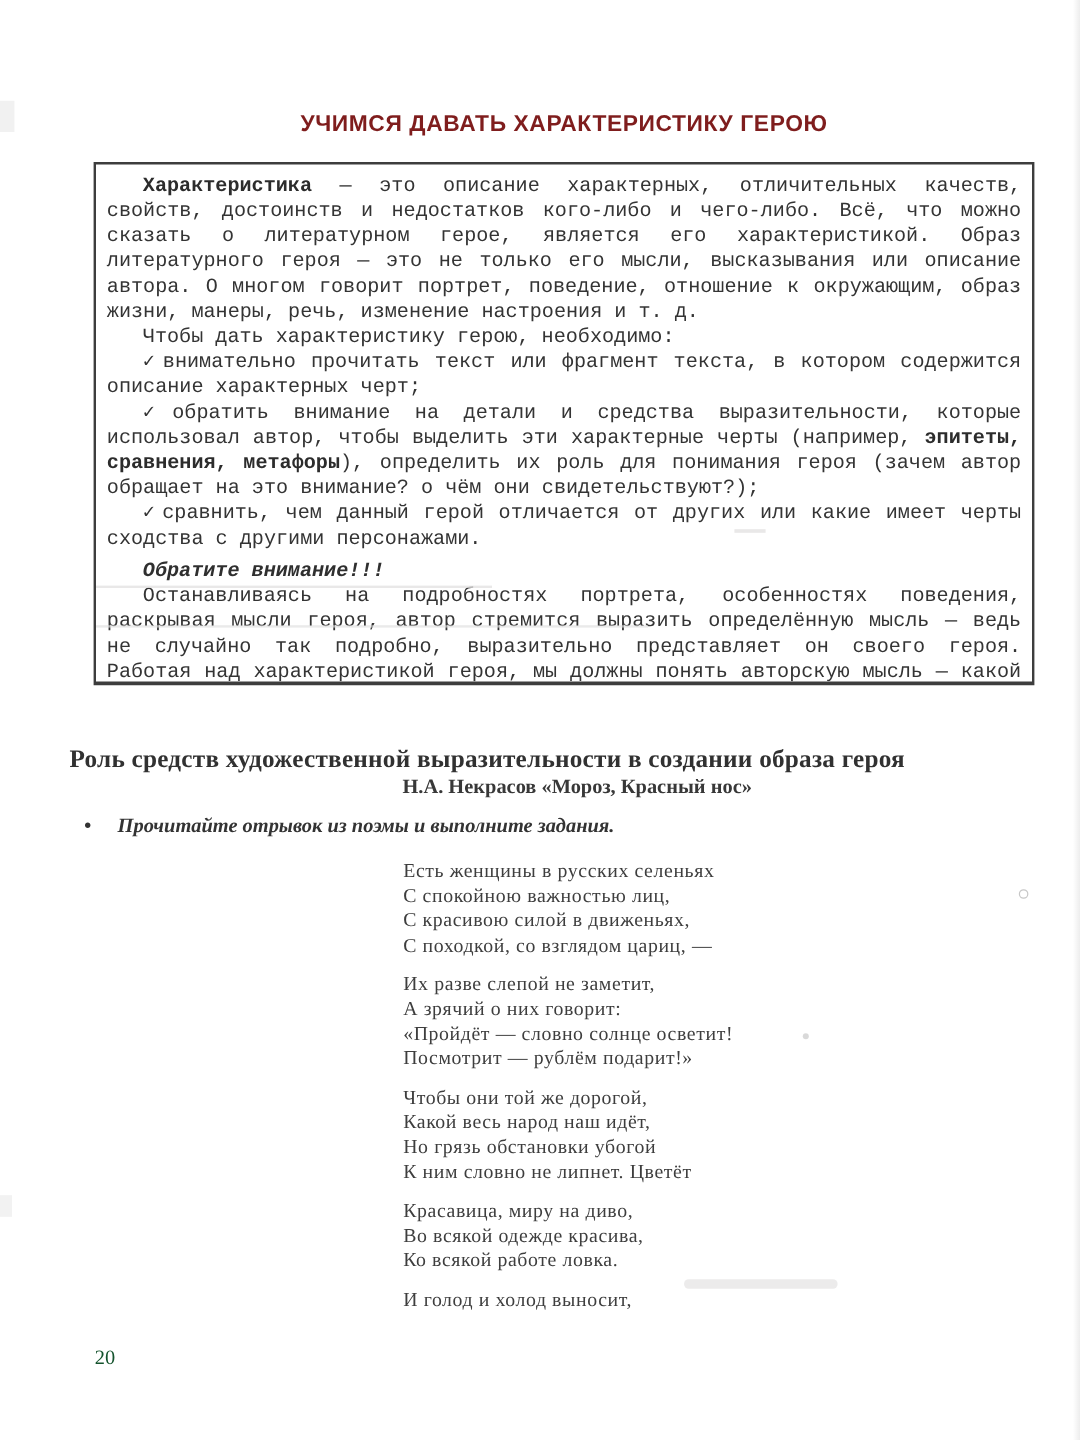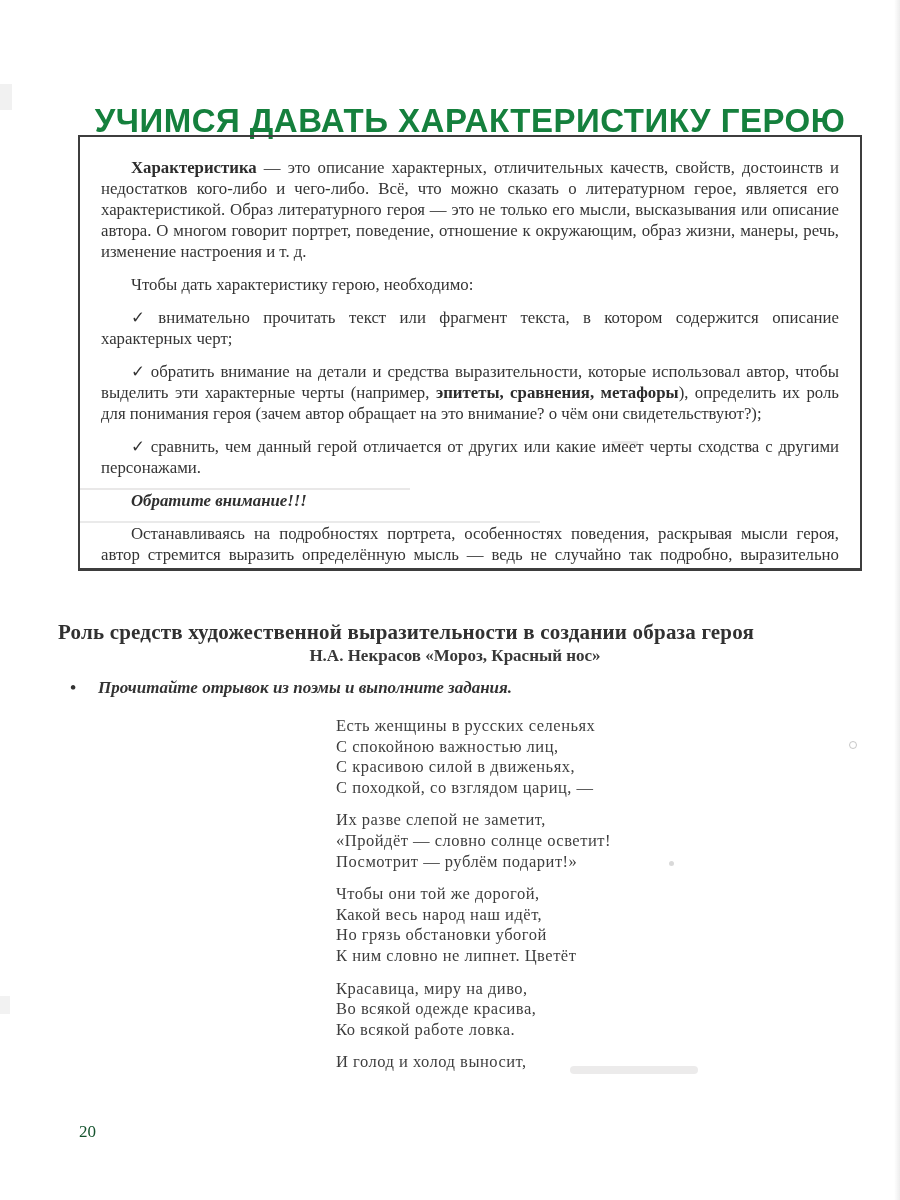--- a/index.html
+++ b/index.html
@@ -9,45 +9,45 @@
     background:#ffffff;
     font-family:"Liberation Serif", serif;
     color:#333333;
     overflow:hidden;
   }
   
   .doc-title{
     position:absolute;left:78px;top:80px;width:784px;
     text-align:center;
     font-family:"Liberation Sans", sans-serif;
-    font-weight:bold;font-size:33px;letter-spacing:0.5px;
-    color:#15803d;
+    font-weight:bold;font-size:19px;letter-spacing:0.5px;
+    color:#7f1d1d;
   }
   
   .info-box{
     position:absolute;left:78px;top:135px;width:784px;height:436px;
     box-sizing:border-box;
     border:2px solid #3d3d3d;border-bottom-width:3px;
     padding:8px 9px 4px 9px;
     font-size:16.8px;line-height:21px;
     text-align:justify;color:#343434;
     overflow:hidden;
   }
-  .info-box p{margin:12px;text-indent:30px;}
+  .info-box p{margin:0;text-indent:30px;font-family:Liberation Mono, monospace;}
   .note-heading{margin-top:6px !important;font-style:italic;font-weight:bold;color:#2f2f2f;}
   .b{font-weight:bold;color:#2c2c2c;}
   .check{padding-right:4px;}
   
   .section-heading{
     position:absolute;left:58px;top:603px;width:804px;
     font-weight:bold;font-size:21px;
     color:#313131;letter-spacing:0.2px;
   }
   .poem-subtitle{
-    position:absolute;left:63px;top:646px;width:784px;
+    position:absolute;left:89px;top:646px;width:784px;
     text-align:center;font-weight:bold;font-size:17px;color:#383838;
   }
   .task-row{
     position:absolute;left:70px;top:678px;width:760px;
     font-weight:bold;font-size:17px;color:#333;font-style:italic;
   }
   .task-bullet{display:inline-block;width:28px;font-size:17px;}
   
   .poem{
     position:absolute;left:336px;top:704px;
@@ -109,20 +109,21 @@
 
   <div class="poem">
     <div class="stanza">
       <span class="poem-line">Есть женщины в русских селеньях</span>
       <span class="poem-line">С спокойною важностью лиц,</span>
       <span class="poem-line">С красивою силой в движеньях,</span>
       <span class="poem-line">С походкой, со взглядом цариц, —</span>
     </div>
     <div class="stanza">
       <span class="poem-line">Их разве слепой не заметит,</span>
+      <span class="poem-line">А зрячий о них говорит:</span>
       <span class="poem-line">«Пройдёт — словно солнце осветит!</span>
       <span class="poem-line">Посмотрит — рублём подарит!»</span>
     </div>
     <div class="stanza">
       <span class="poem-line">Чтобы они той же дорогой,</span>
       <span class="poem-line">Какой весь народ наш идёт,</span>
       <span class="poem-line">Но грязь обстановки убогой</span>
       <span class="poem-line">К ним словно не липнет. Цветёт</span>
     </div>
     <div class="stanza">

